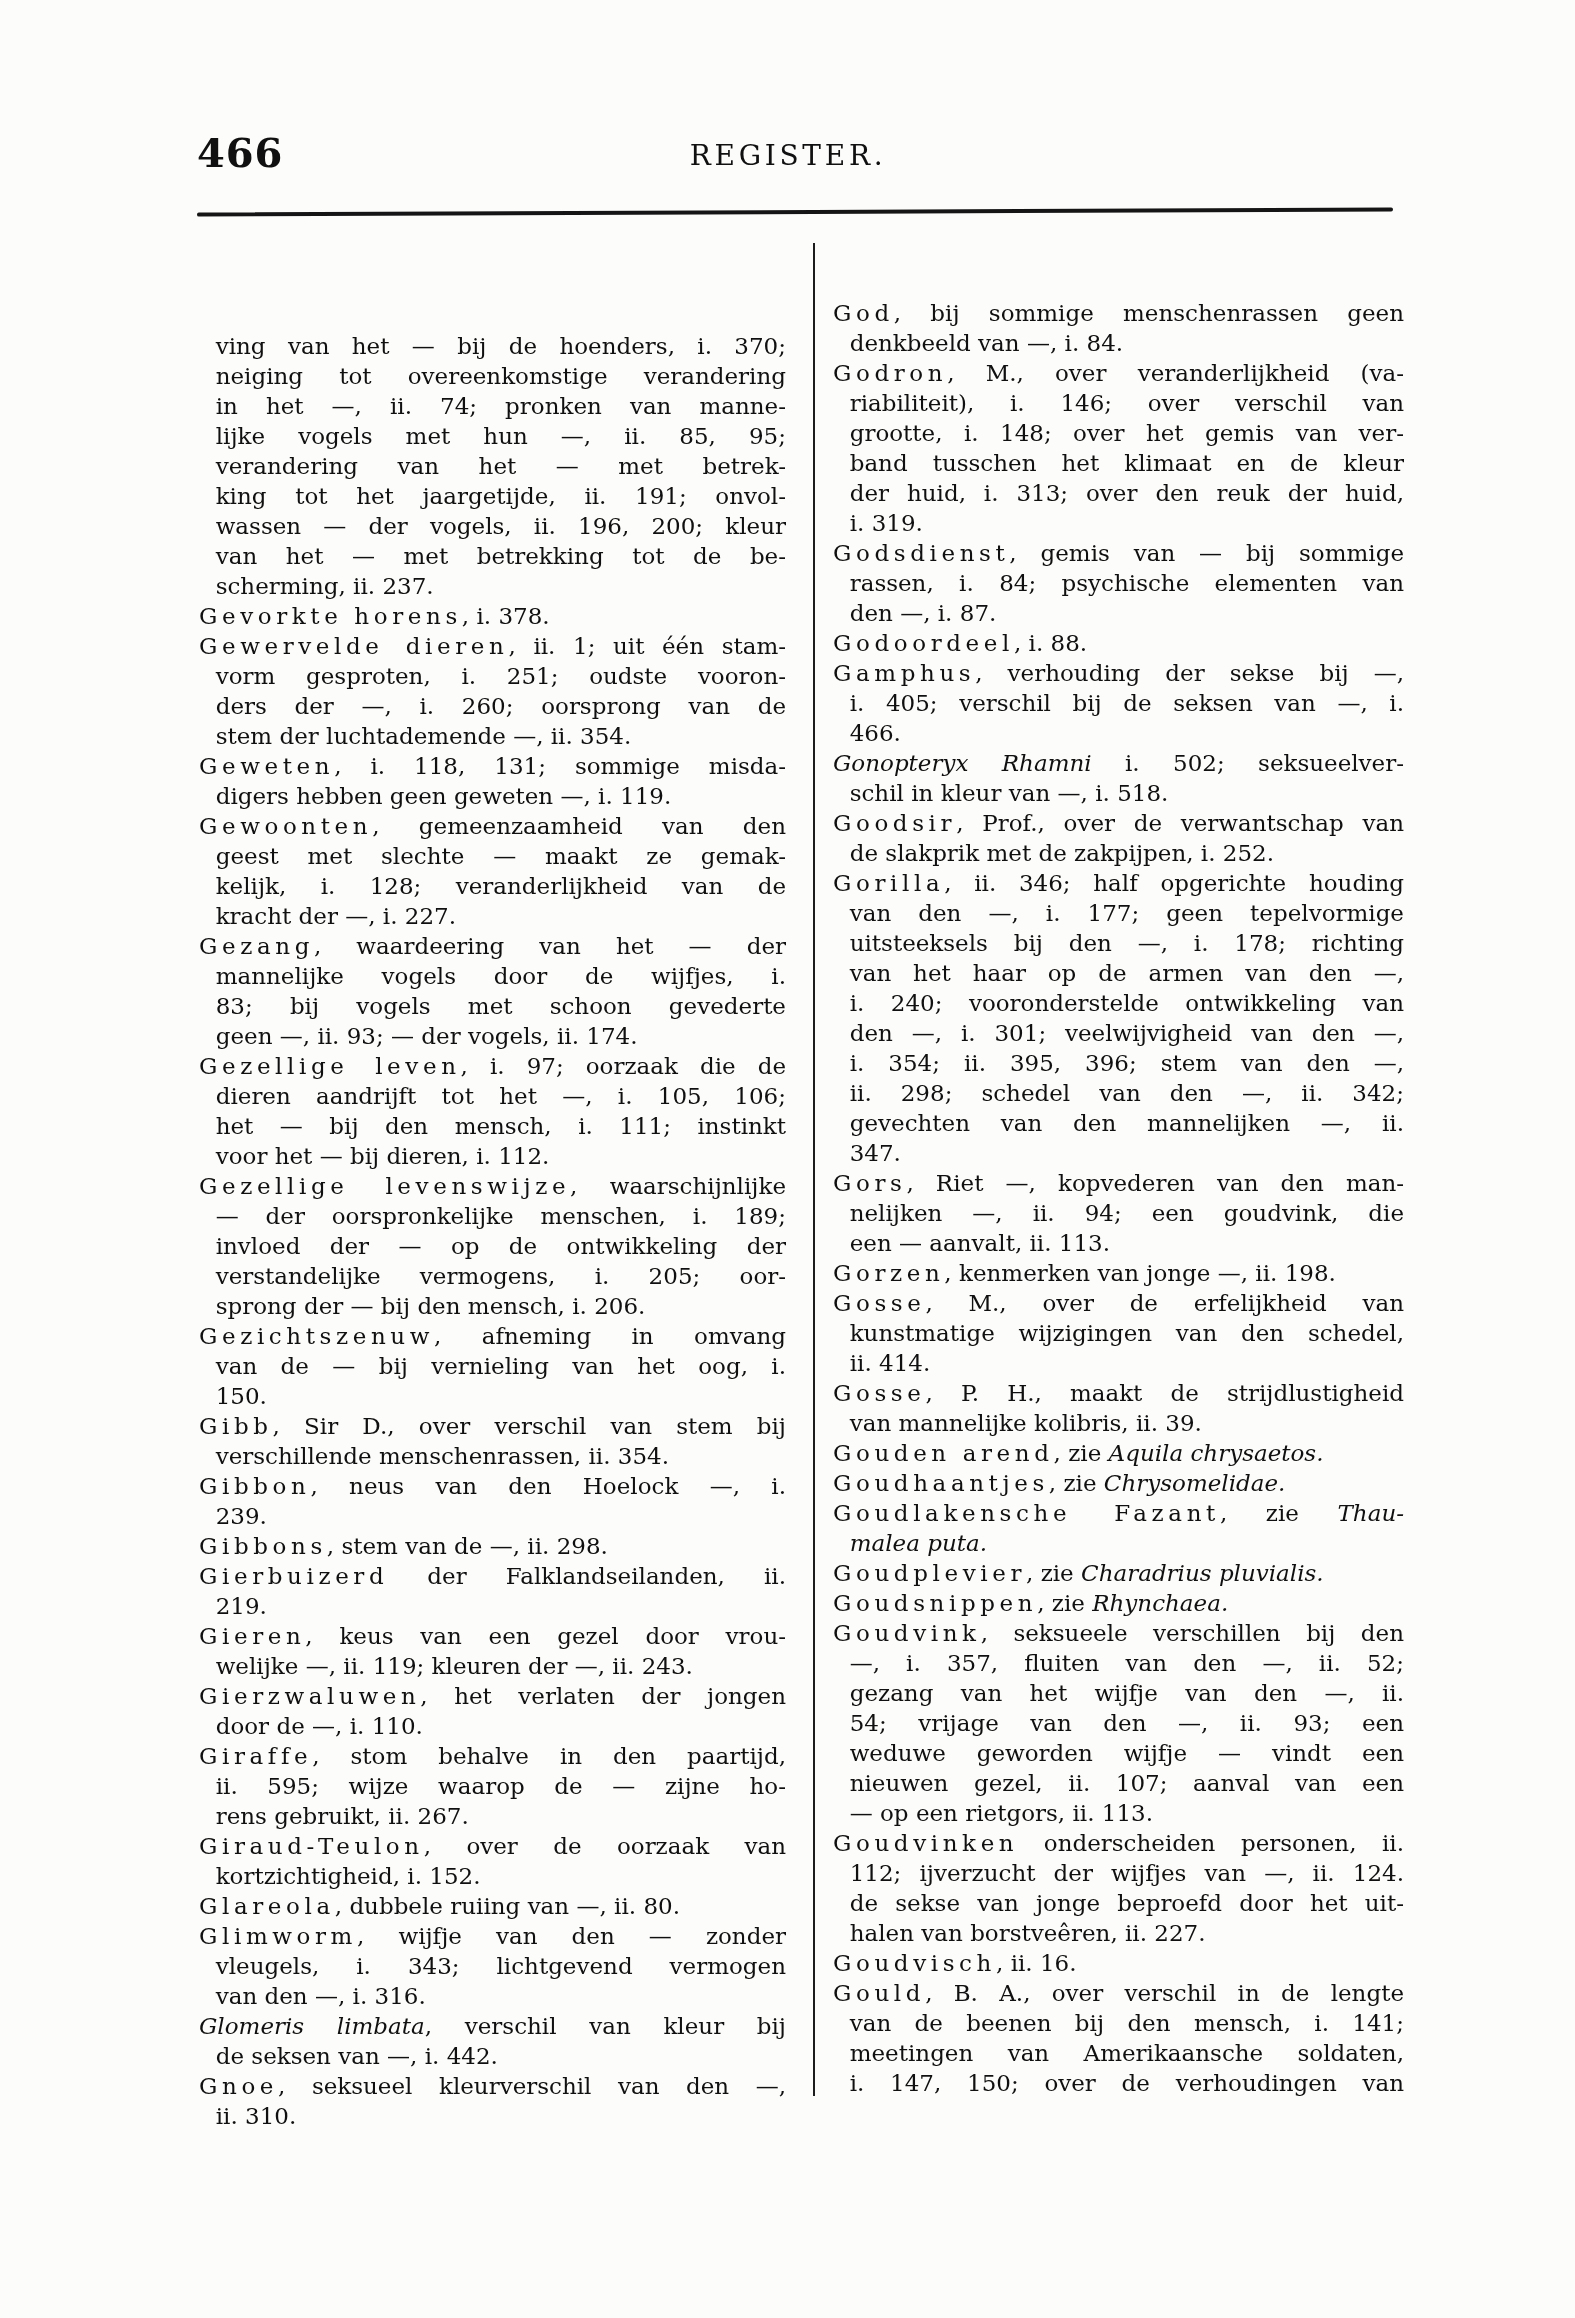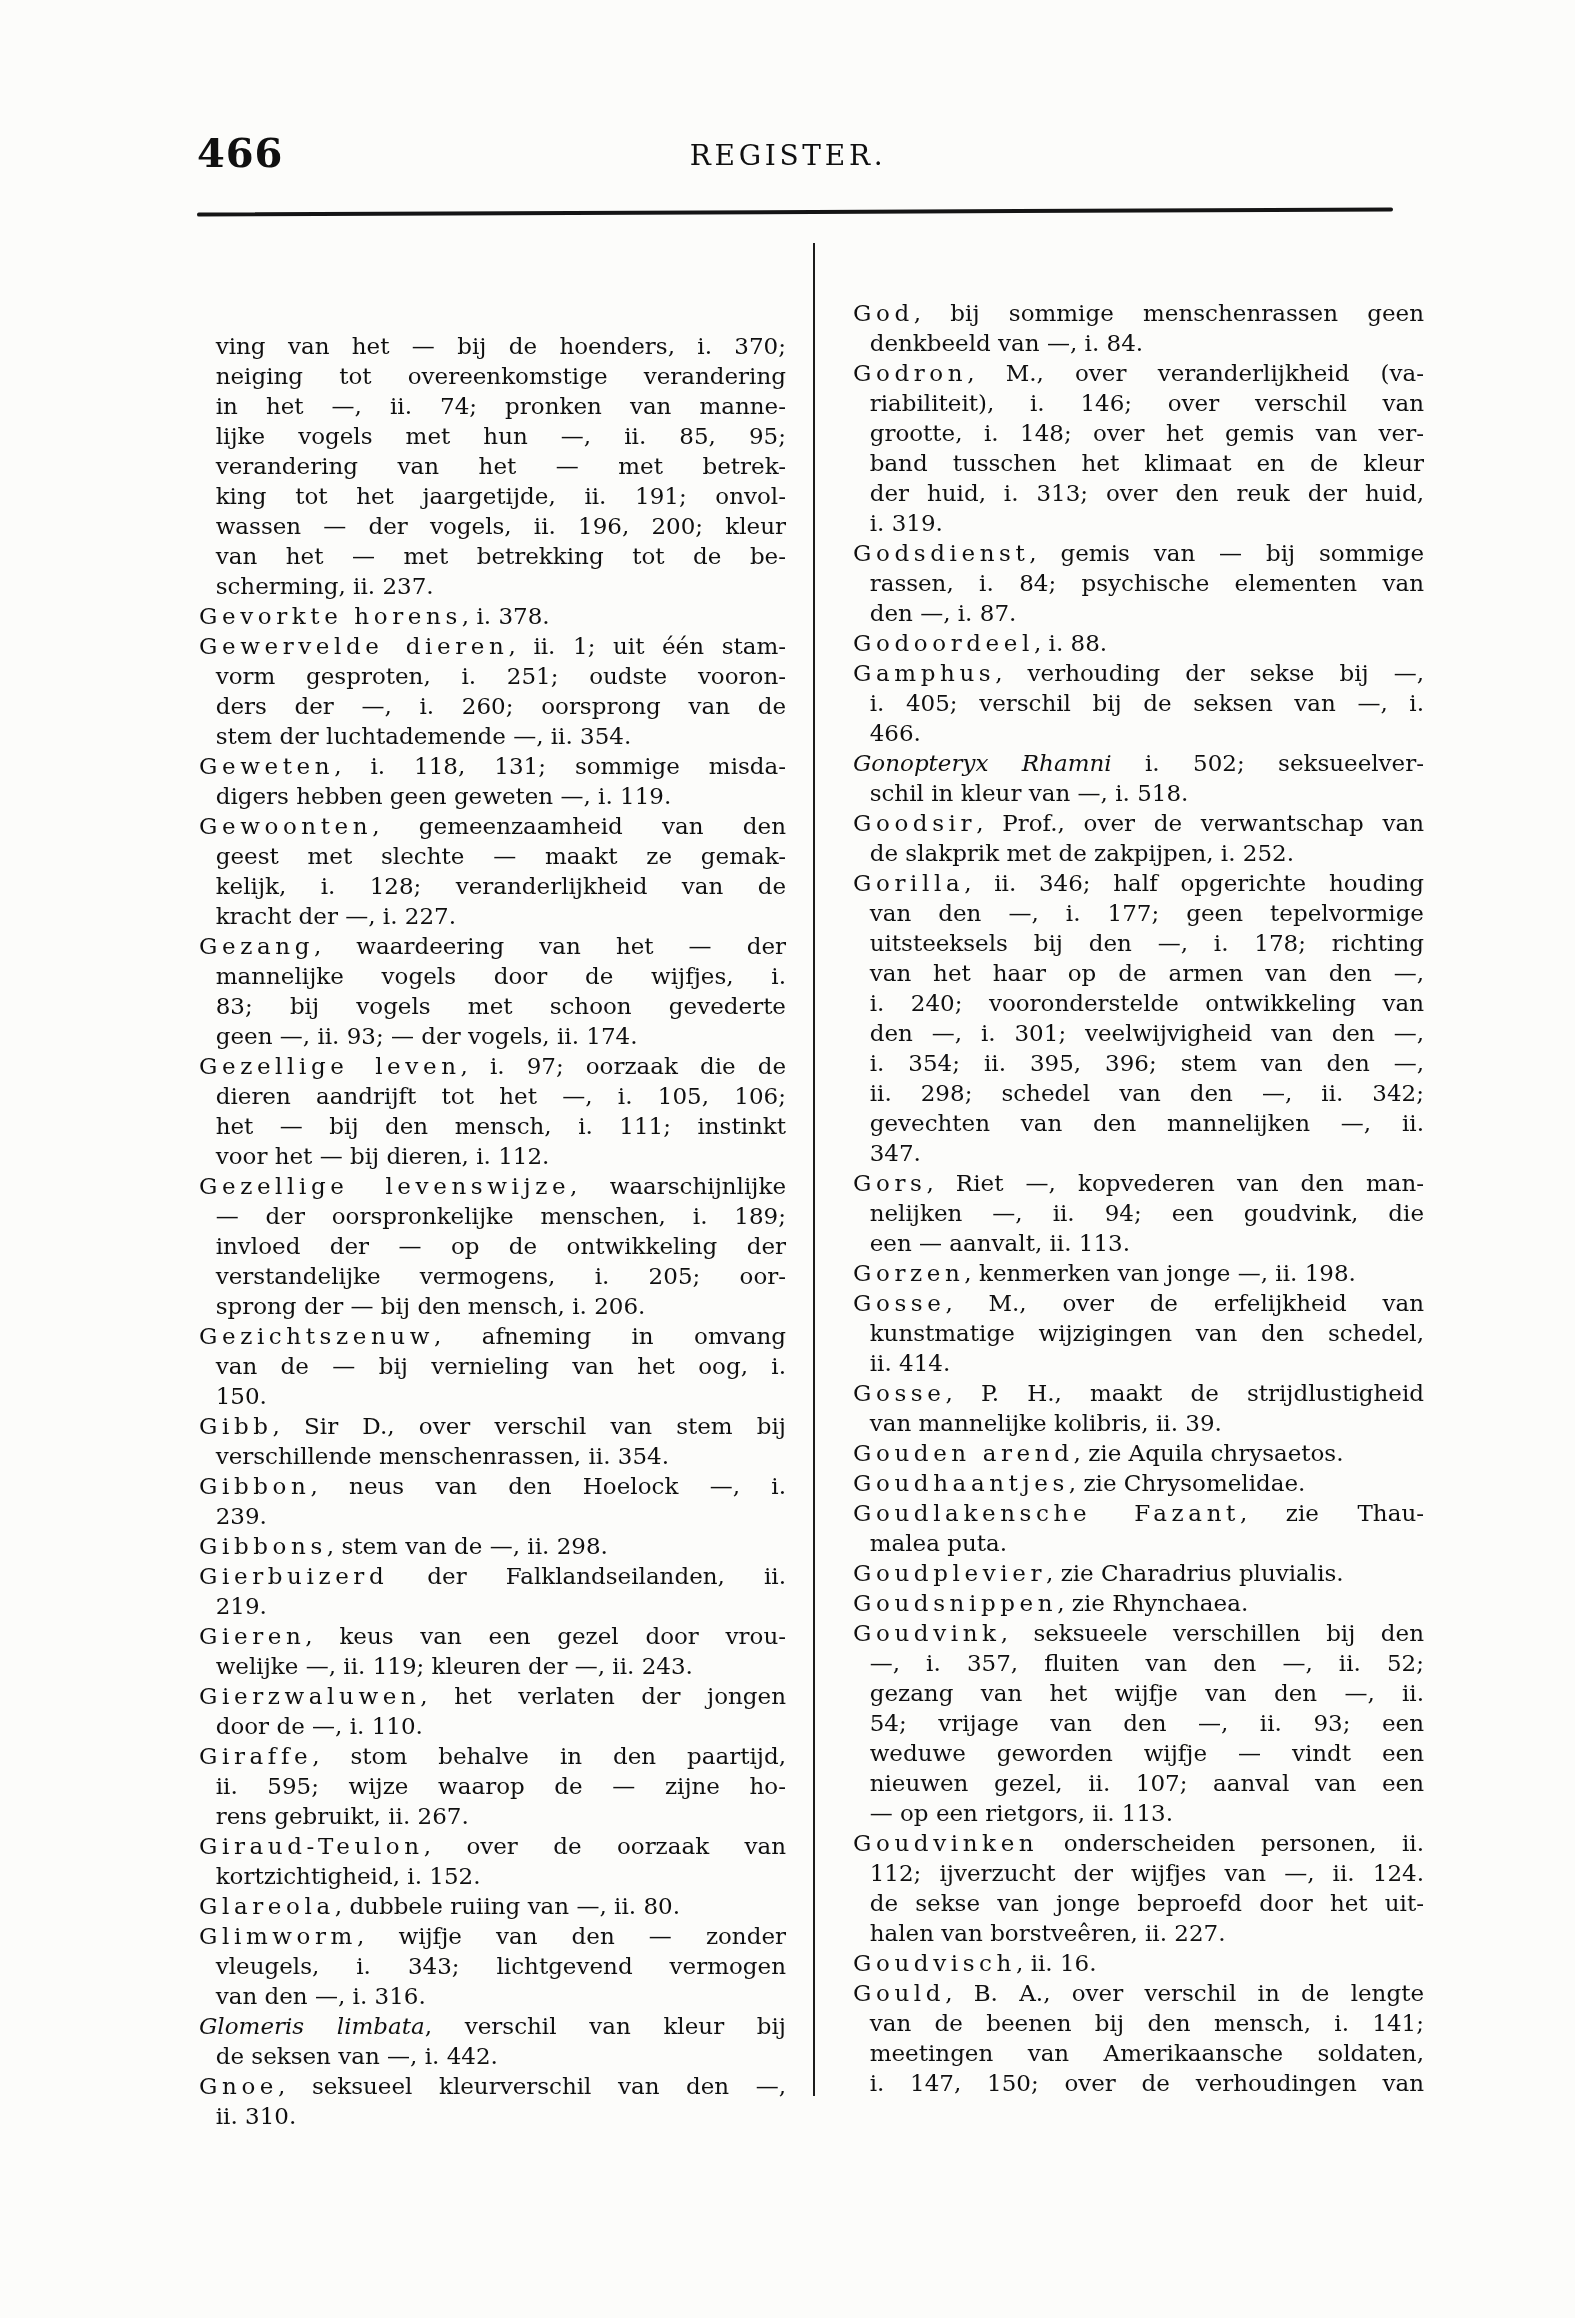--- a/index.html
+++ b/index.html
@@ -52,31 +52,31 @@
     height: 1853px;
     background: #1c1c1c;
   }
   .col {
     position: absolute;
     top: 298px;
     font-size: 23px;
     line-height: 30px;
   }
   .col-left  { left: 199px;  width: 587px; margin-top: 33px; }
-  .col-right { left: 833px; width: 571px; margin-left: 20px; }
+  .col-right { left: 833px; width: 571px; }
   .ln { min-height: 30px; }
   .ln.cont { padding-left: 16.7px; }
   .ln.just {
     text-align: justify;
     -moz-text-align-last: justify;
     text-align-last: justify;
   }
   .seg-h  { letter-spacing: 0.20em; }
   .seg-hi { font-style: italic; }
-  .seg-i  { }
+  .seg-i  { font-style: italic; }
   .seg-p  { }
 </style>
 </head>
 <body>
 
 <div class="page">
   <div>
     <span class="pagenum">466</span>
     <span class="runtitle">REGISTER.</span>
   </div>

